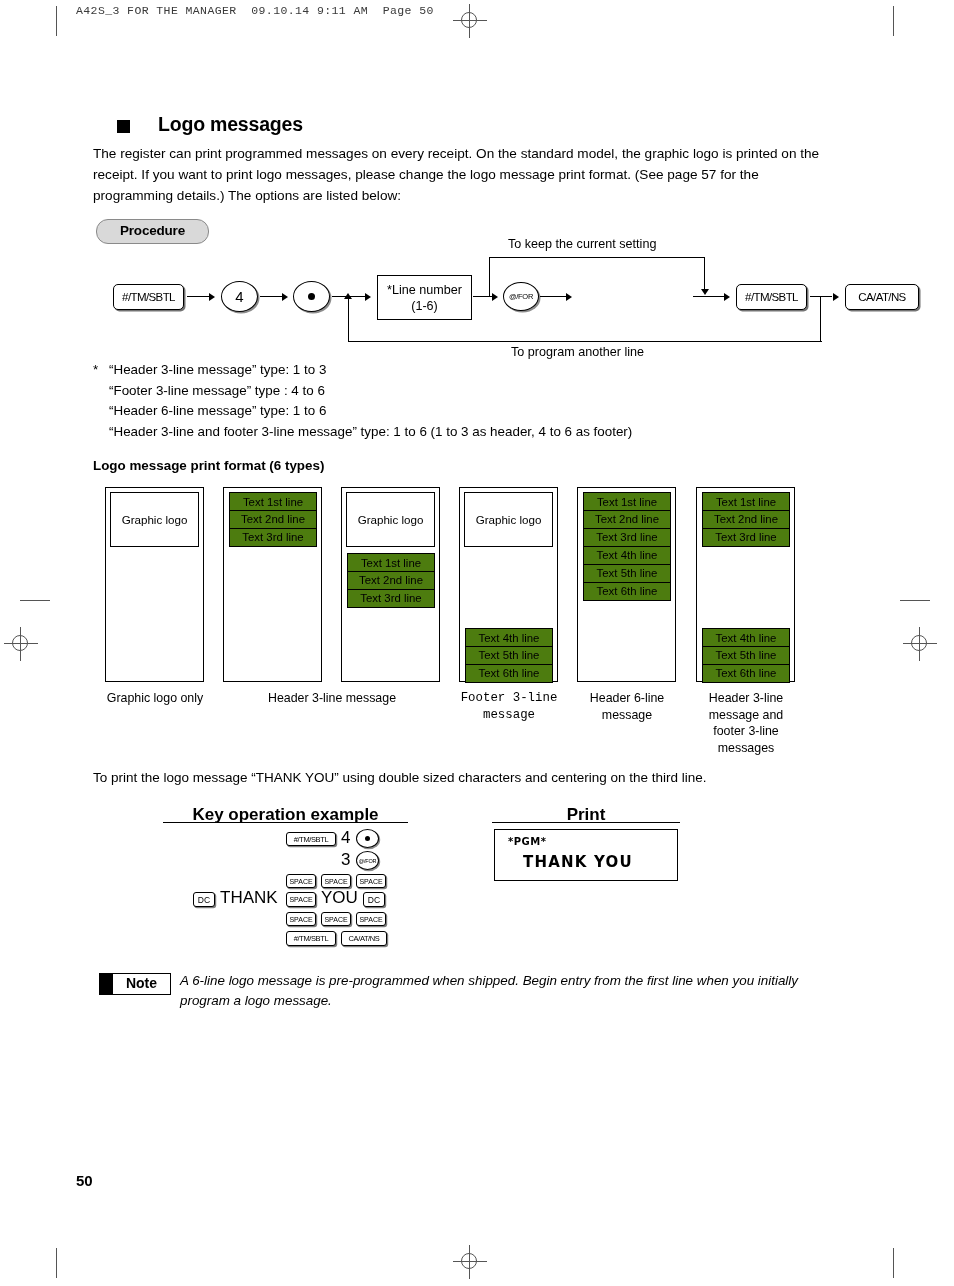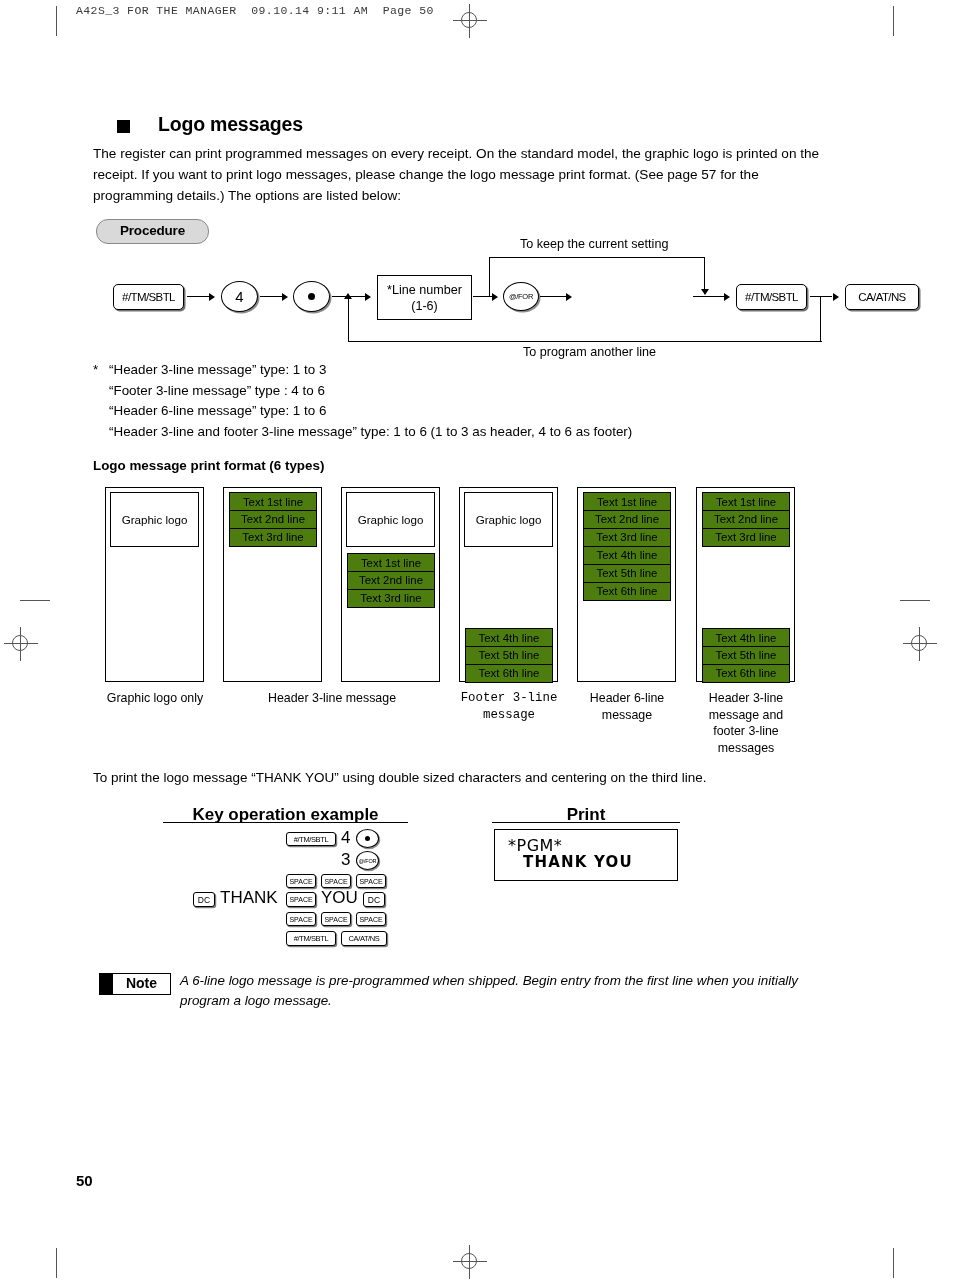--- a/index.html
+++ b/index.html
@@ -56,21 +56,21 @@
     position:absolute;box-sizing:border-box;border:1.5px solid #000;border-radius:50%;
     background:#fff;display:flex;align-items:center;justify-content:center;
     box-shadow:1.5px 1.5px 0 0 rgba(0,0,0,.45);
   }
   .rectbox{
     position:absolute;box-sizing:border-box;border:1.3px solid #000;background:#fff;
     display:flex;flex-direction:column;align-items:center;justify-content:center;
     font-size:12.6px;line-height:16px;text-align:center;
   }
   .dot{width:7px;height:7px;border-radius:50%;background:#000;}
-  .flowlbl{position:absolute;font-size:12.6px;white-space:nowrap;margin-left:12px;}
+  .flowlbl{position:absolute;font-size:12.6px;white-space:nowrap;}
   .ln{position:absolute;background:#000;}
   .arrowR{position:absolute;width:0;height:0;border-left:6px solid #000;border-top:4px solid transparent;border-bottom:4px solid transparent;}
   .arrowD{position:absolute;width:0;height:0;border-top:6px solid #000;border-left:4px solid transparent;border-right:4px solid transparent;}
   .arrowU{position:absolute;width:0;height:0;border-bottom:6px solid #000;border-left:4px solid transparent;border-right:4px solid transparent;}
 
   
   .fnote{position:absolute;left:93px;top:360px;width:730px;font-size:13.4px;line-height:20.5px;}
   .fnote .row{display:flex;}
   .fnote .star{width:16px;flex:0 0 16px;}
   .fnote .ind{width:16px;flex:0 0 16px;}
@@ -111,21 +111,21 @@
     position:absolute;box-sizing:border-box;border:1.2px solid #000;border-radius:50%;background:#fff;
     display:flex;align-items:center;justify-content:center;
     box-shadow:1.2px 1.2px 0 0 rgba(0,0,0,.45);
   }
   .plain{position:absolute;font-size:17px;}
 
   .printbox{
     position:absolute;left:494px;top:829px;width:184px;height:52px;
     box-sizing:border-box;border:1.6px solid #000;background:#fff;
   }
-  .pgm{position:absolute;left:13px;top:6px;font-size:16px;font-weight:normal;font-family:"DejaVu Sans",sans-serif;letter-spacing:.5px;}
+  .pgm{position:absolute;left:13px;top:6px;font-size:10px;font-weight:bold;font-family:"DejaVu Sans",sans-serif;letter-spacing:.5px;}
   .thx{position:absolute;left:28px;top:23px;font-size:15px;font-weight:bold;font-family:"DejaVu Sans",sans-serif;letter-spacing:1.2px;}
 
   
   .noteblk{position:absolute;left:99px;top:973px;}
   .notebadge{
     position:relative;width:72px;height:22px;box-sizing:border-box;border:1.6px solid #000;background:#fff;
   }
   .notebadge .blk{position:absolute;left:0;top:0;width:13px;height:100%;background:#000;}
   .notebadge span{position:absolute;left:13px;right:0;top:1px;text-align:center;font-size:14px;font-weight:bold;}
   .notetext{position:absolute;left:180px;top:971px;width:650px;font-size:13.4px;line-height:20px;font-style:italic;}

